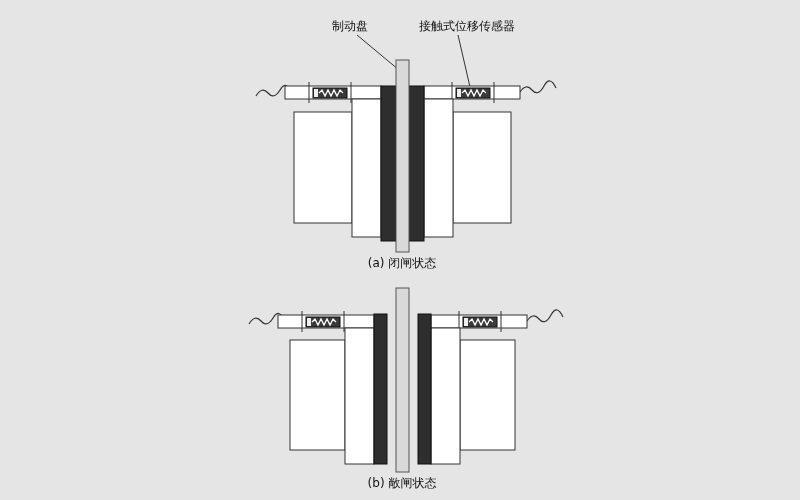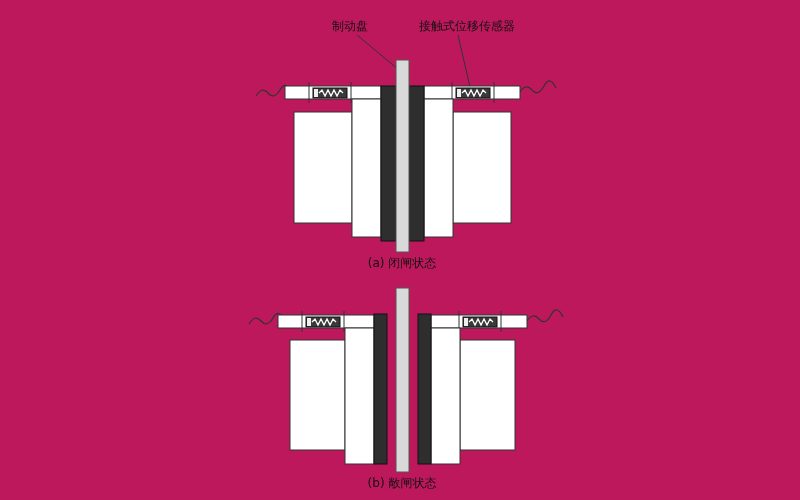--- a/index.html
+++ b/index.html
@@ -5,21 +5,21 @@
   html, body {
     margin: 0;
     padding: 0;
     background: #ffffff;
     font-family: "DejaVu Sans", "Liberation Sans", sans-serif;
   }
   .canvas {
     position: relative;
     width: 800px;
     height: 500px;
-    background: #be185d;
+    background: #e5e5e5;
     overflow: hidden;
   }
   svg { display: block; }
   .outline { fill: #ffffff; stroke: #333333; stroke-width: 1; }
   .disc    { fill: #d9d9d9; stroke: #555555; stroke-width: 1; }
   .pad     { fill: #2e2e2e; stroke: #111111; stroke-width: 1; }
   .sensor  { fill: #3a3a3a; stroke: #111111; stroke-width: 1; }
   .notch   { fill: #eeeeee; stroke: none; }
   .zig     { fill: none; stroke: #ffffff; stroke-width: 1.3; }
   .wire    { fill: none; stroke: #333333; stroke-width: 1.2; }

